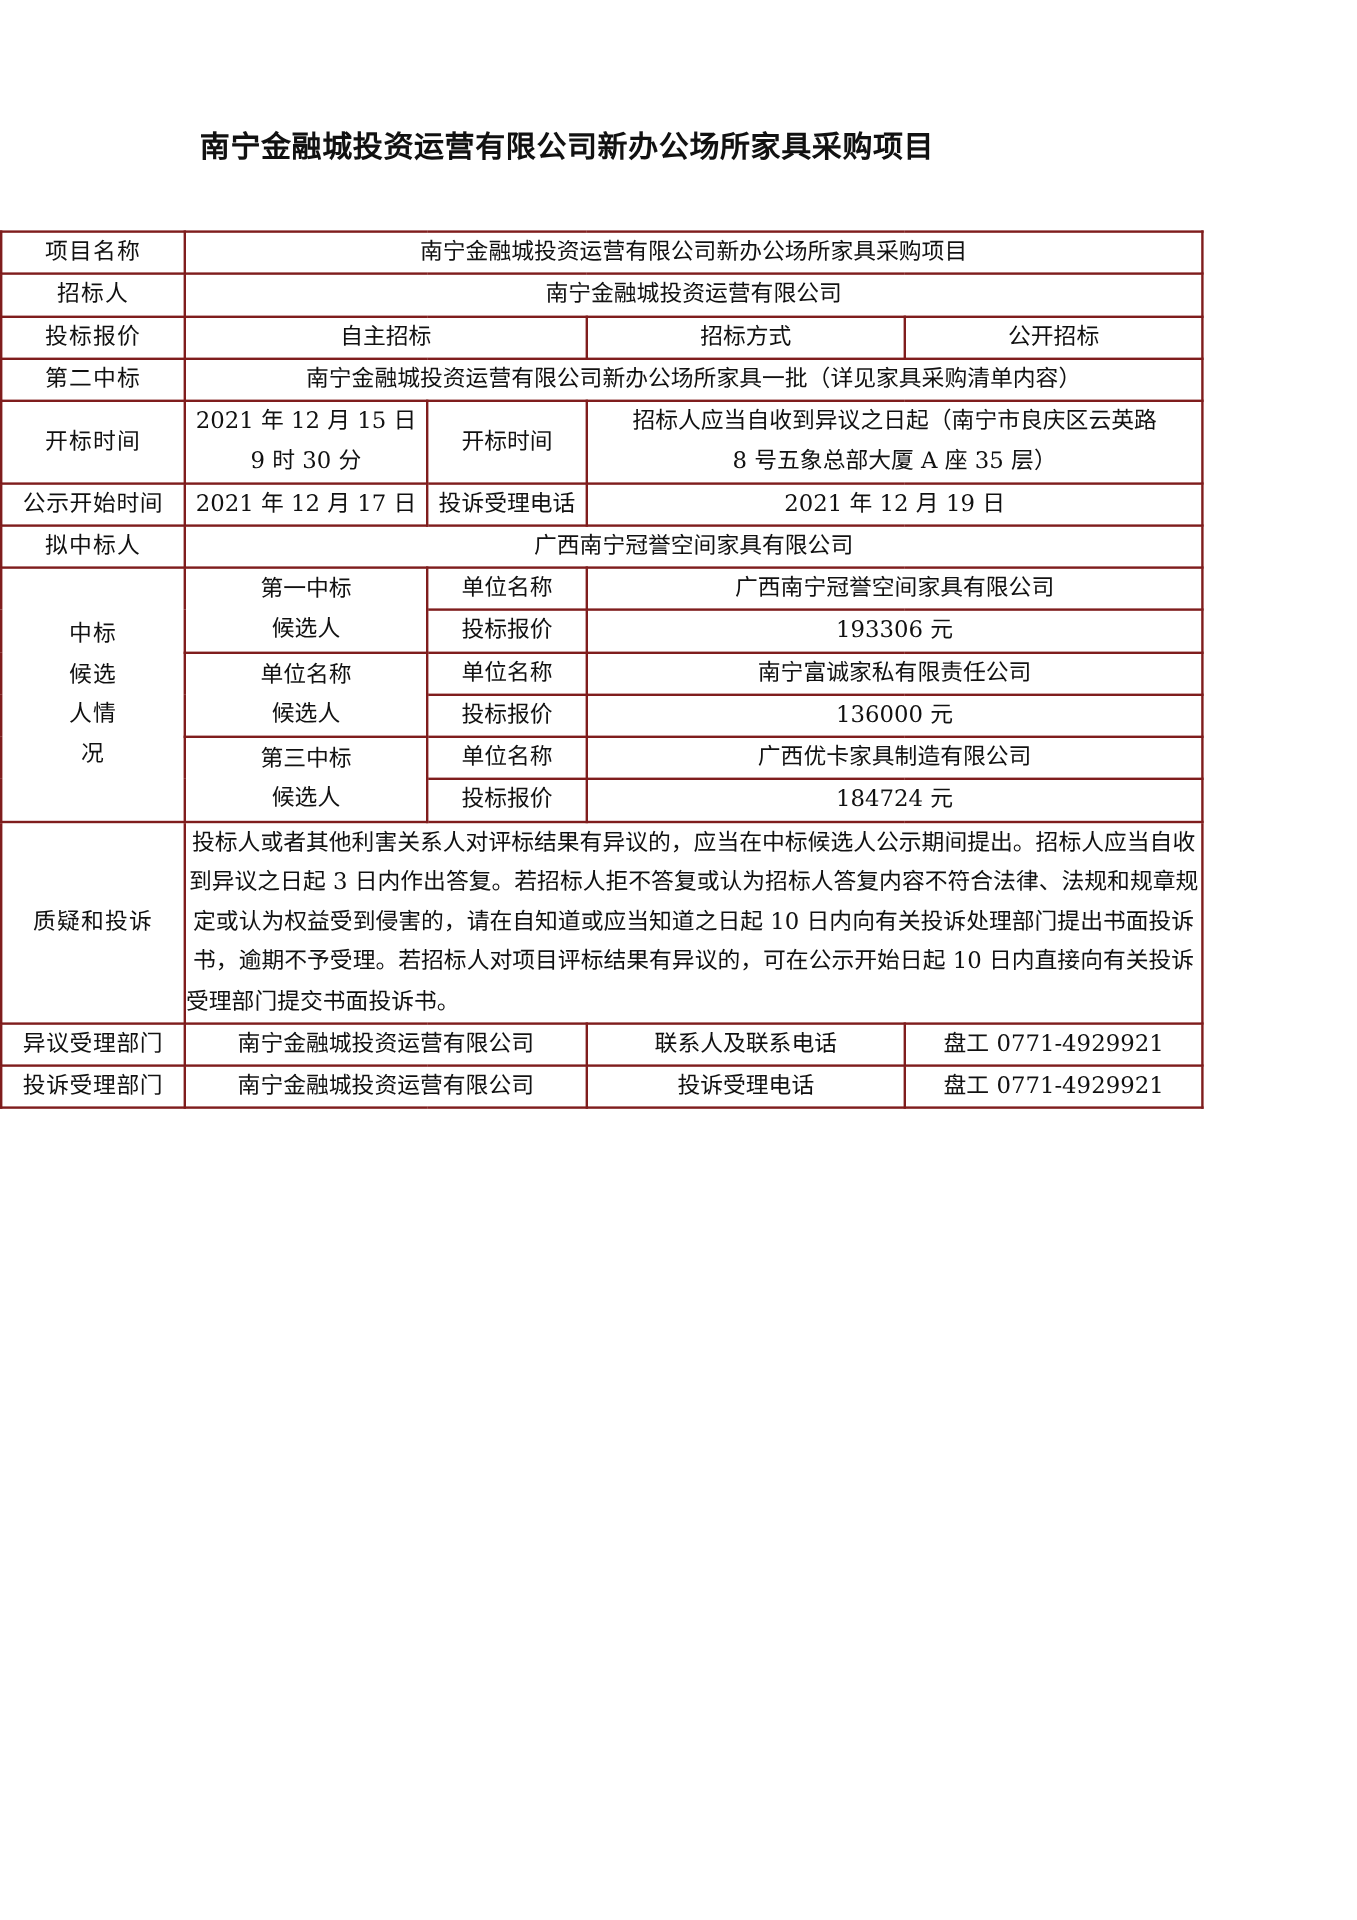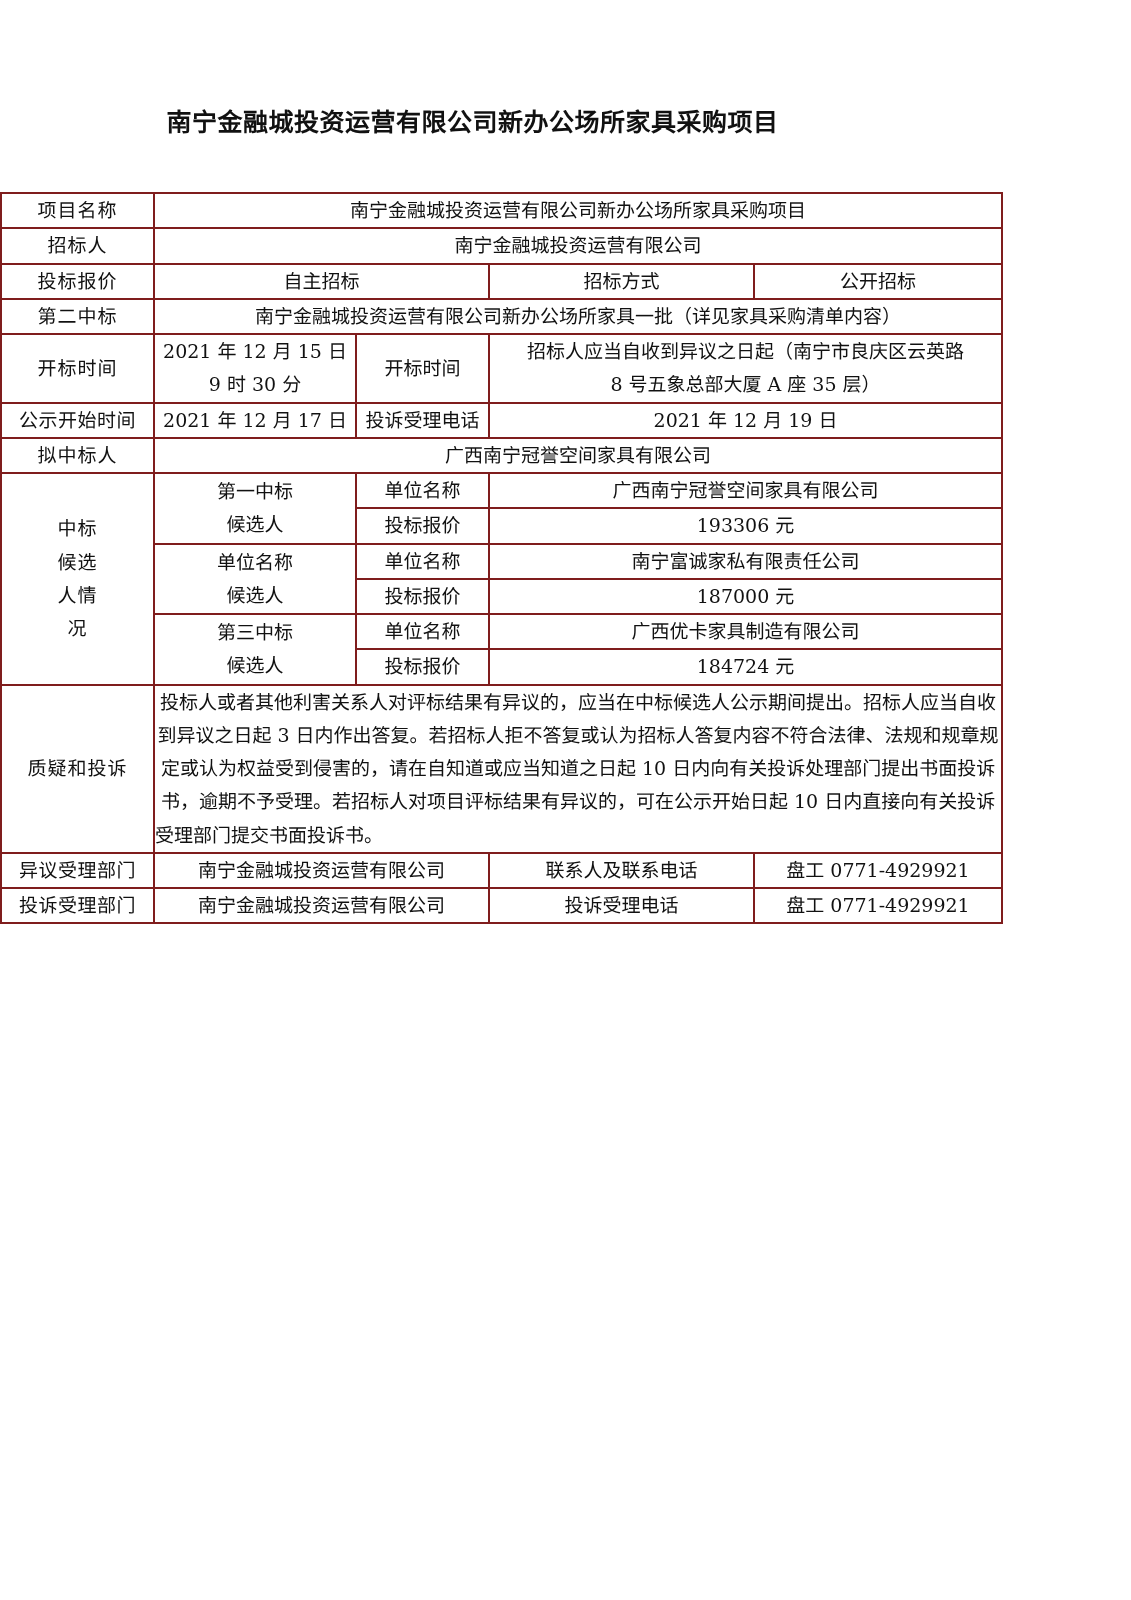--- a/index.html
+++ b/index.html
@@ -185,21 +185,21 @@
         <tr>
           <td class="cellpad twoline" rowspan="2">
             <div>单位名称</div>
             <div>候选人</div>
           </td>
           <td class="cellpad">单位名称</td>
           <td class="cellpad" colspan="2">南宁富诚家私有限责任公司</td>
         </tr>
         <tr>
           <td class="cellpad">投标报价</td>
-          <td class="cellpad" colspan="2">187000 元</td>
+          <td class="cellpad" colspan="2">136000 元</td>
         </tr>
 
         <tr>
           <td class="cellpad twoline" rowspan="2">
             <div>第三中标</div>
             <div>候选人</div>
           </td>
           <td class="cellpad">单位名称</td>
           <td class="cellpad" colspan="2">广西优卡家具制造有限公司</td>
         </tr>

